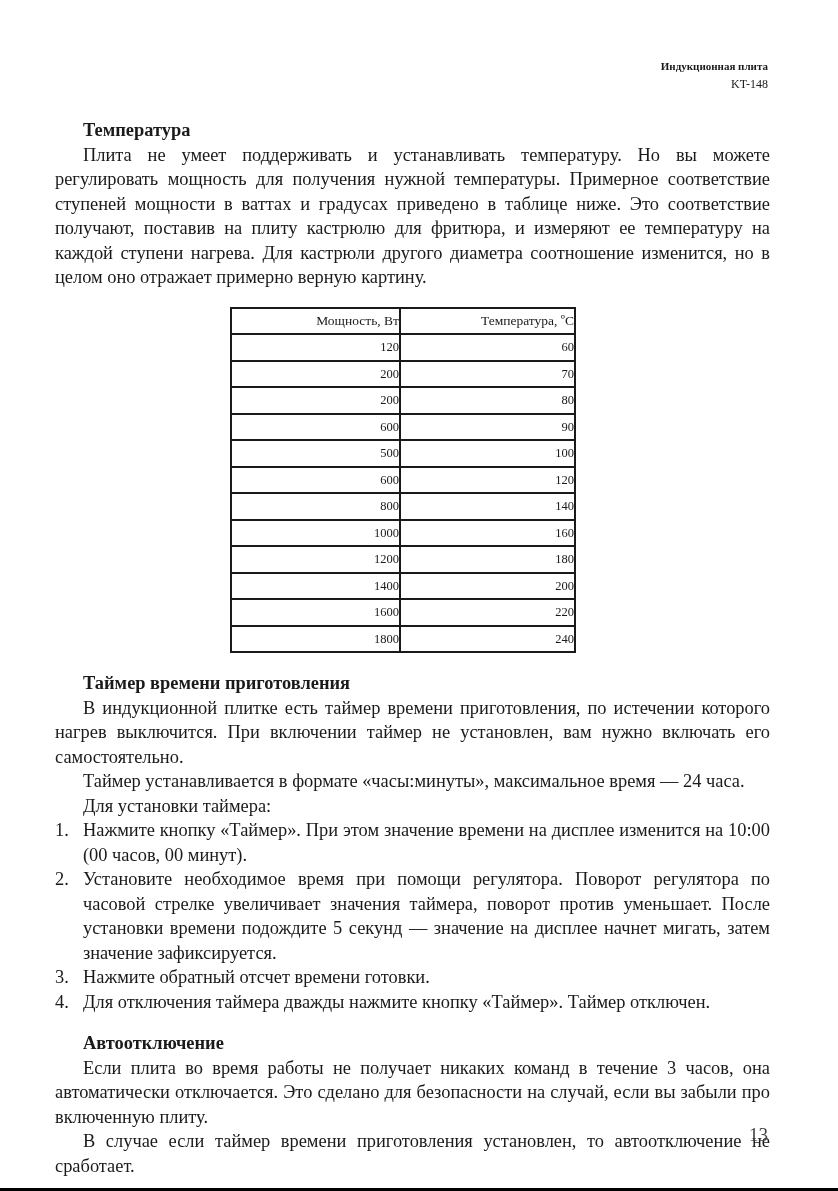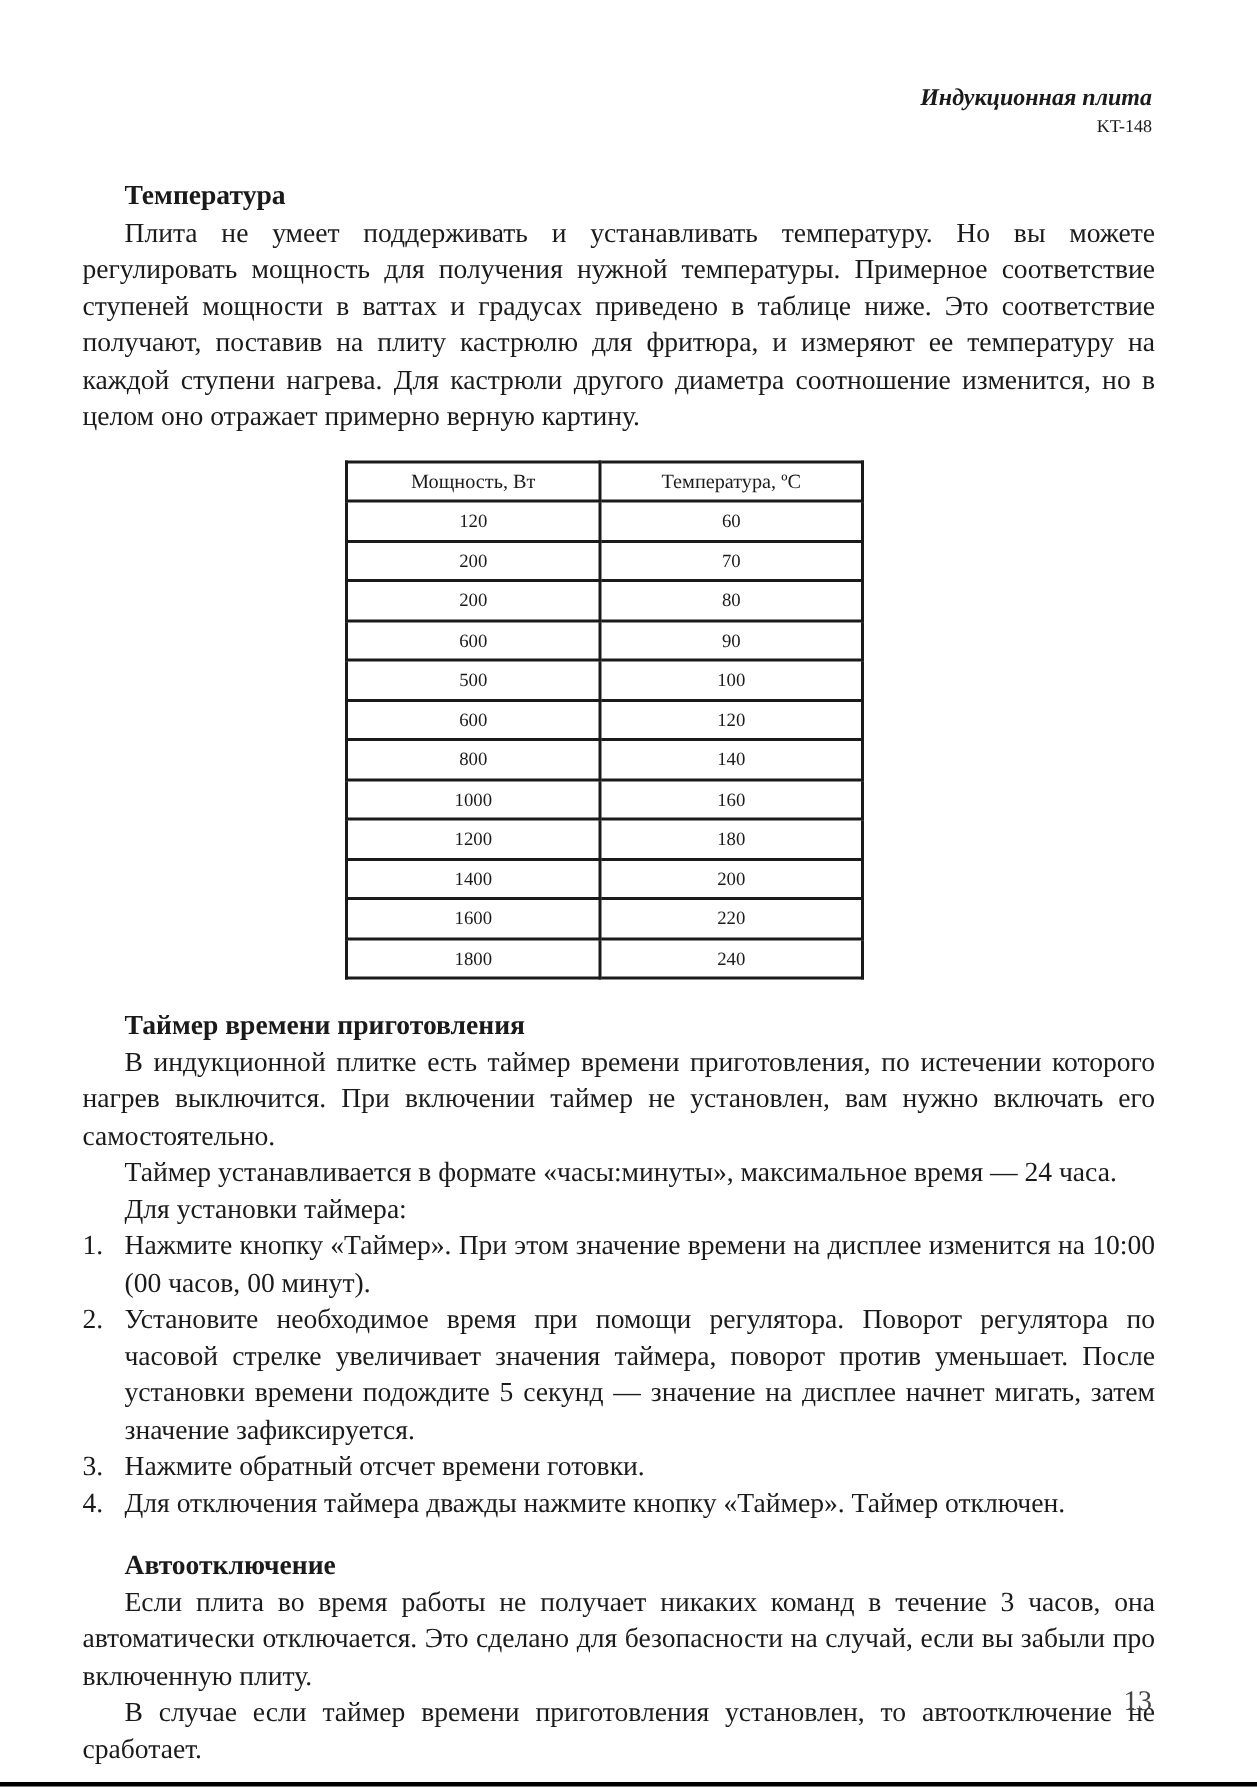--- a/index.html
+++ b/index.html
@@ -1,26 +1,26 @@
 <!DOCTYPE html>
 <html><head>
 <meta charset="utf-8">
 <style>
   html, body { margin: 0; padding: 0; background: #ffffff; }
   body { width: 838px; height: 1191px; position: relative; overflow: hidden;
          font-family: "Liberation Serif", "DejaVu Serif", serif; color: #1a1a1a; }
   .header { position: absolute; right: 70px; top: 57px; text-align: right; line-height: 18px; }
-  .header .title { font-weight: bold; font-size: 16px; font-style: italic; }
+  .header .title { font-weight: bold; font-size: 11px; }
   .header .model { font-size: 12px; }
   .content { position: absolute; left: 55px; top: 98px; width: 715px; font-size: 18.4px; line-height: 24.5px; margin-top: 20px; }
   h2 { margin: 0; font-size: 18.4px; font-weight: bold; padding-left: 28px; line-height: 24.5px; }
   p { margin: 0; text-align: justify; text-indent: 28px; }
   p.last { text-align-last: left; }
   table { border-collapse: collapse; margin: 17px 0 0 175px; width: 346px; font-size: 12.5px; }
-  td, th { border: 2px solid #1a1a1a; text-align: center; height: 21.3px; padding: 0; font-weight: normal; }
+  td, th { border: 2px solid #1a1a1a; text-align: right; height: 21.3px; padding: 0; font-weight: normal; }
   th { font-size: 13.5px; height: 22px; }
   td:first-child, th:first-child { width: 167px; }
   .sec2 { margin-top: 18px; }
   .sec3 { margin-top: 17px; }
   ol { margin: 0; padding: 0; list-style: none; }
   ol li { position: relative; padding-left: 28px; text-align: justify; }
   ol li .num { position: absolute; left: 0; top: 0; }
   .pagenum { position: absolute; right: 70px; top: 1124px; font-size: 19px; color: #444; }
   .rule { position: absolute; left: 0; right: 0; top: 1188px; height: 3px; background: #000; }
 </style>

